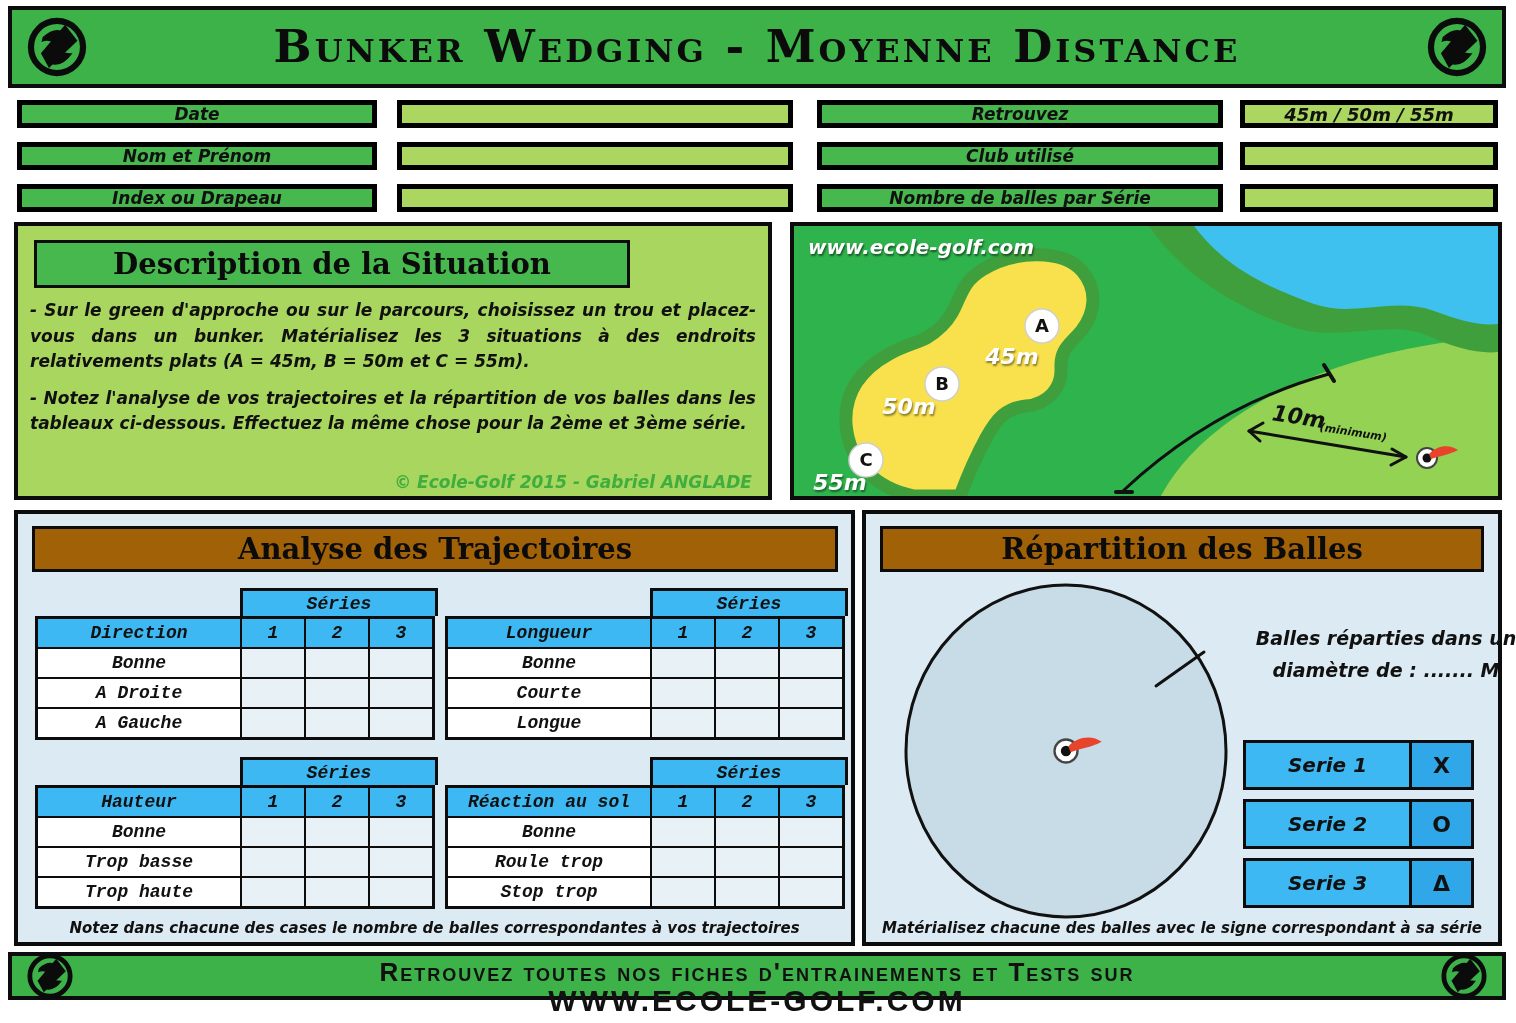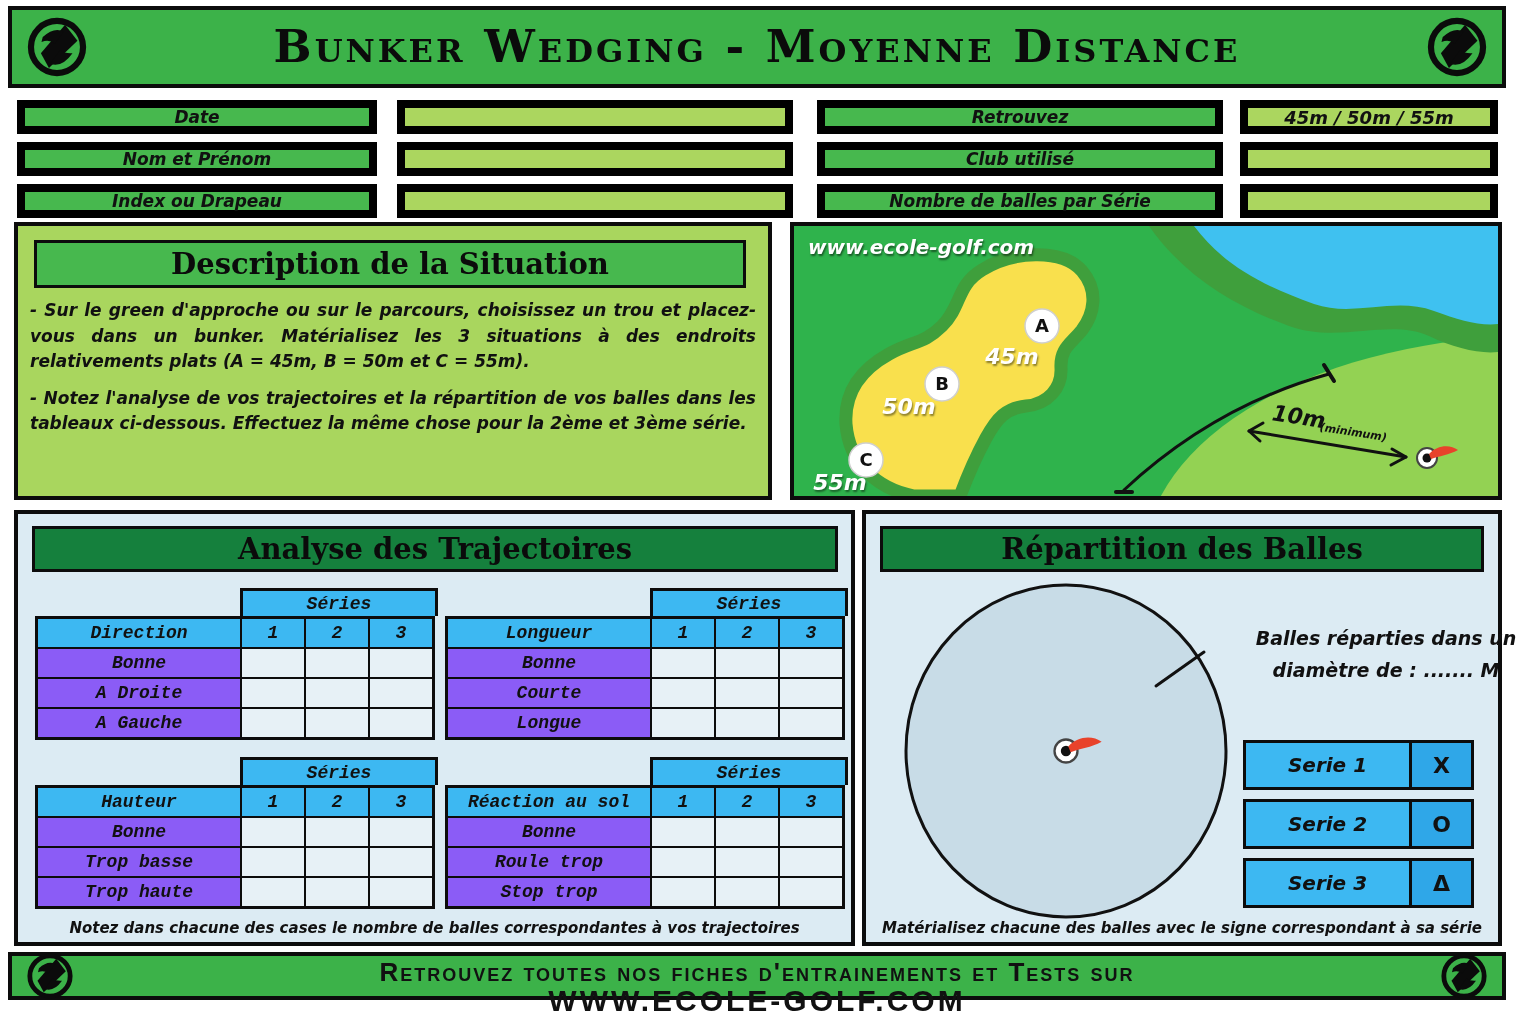--- a/index.html
+++ b/index.html
@@ -4,47 +4,47 @@
 <style>
   html,body{margin:0;padding:0;width:1516px;height:1023px;background:#fff;overflow:hidden;}
   body{font-family:"DejaVu Sans",sans-serif;position:relative;color:#111;}
   .abs{position:absolute;box-sizing:border-box;}
   
   .banner{background:#3cb249;border:4px solid #0c0c0c;}
   .banner-title{width:100%;text-align:center;font-family:"DejaVu Serif",serif;font-weight:bold;
     font-variant:small-caps;letter-spacing:3px;font-size:45px;color:#0b0b0b;line-height:74px;}
   .logo{position:absolute;top:50%;transform:translateY(-50%);}
   
-  .fcell{border:8px solid #000000;height:34px;display:flex;align-items:center;justify-content:center;
+  .fcell{border:5px solid #000000;height:28px;display:flex;align-items:center;justify-content:center;
     font-weight:bold;font-style:italic;font-size:17px;}
   .flabel{background:#47b84e;}
   .fvalue{background:#abd65f;}
   
   .desc-panel{background:#a9d65e;border:4px solid #0c0c0c;}
   .sec-title{border:3px solid #0c0c0c;display:flex;align-items:center;justify-content:center;
     font-family:"DejaVu Serif",serif;font-weight:bold;font-size:29px;color:#0b0b0b;}
   .green-title{background:#47b84e;}
   .desc-text{position:absolute;left:12px;right:12px;top:72px;font-weight:bold;font-style:italic;
     font-size:17px;line-height:1.5;text-align:justify;}
   .desc-text p{margin:0 0 11px 0;}
   .copyright{position:absolute;right:16px;bottom:4px;color:#3fae3f;font-weight:bold;font-style:italic;font-size:17px;}
   
   .blue-panel{background:#dcebf3;border:4px solid #0c0c0c;}
-  .blue-title{background:#15803d;}
+  .blue-title{background:#a16207;}
   
   .atable{position:absolute;width:400px;font-family:Liberation Mono, monospace;}
   .series-cap{margin-left:205px;width:198px;height:28px;box-sizing:border-box;border:3px solid #0c0c0c;
     border-bottom:none;background:#3db8f2;display:flex;align-items:center;justify-content:center;
     font-weight:bold;font-style:italic;font-size:18px;}
   .tgrid{display:grid;grid-template-columns:202px 62px 62px 62px;gap:2px;background:#0c0c0c;
     border:3px solid #0c0c0c;}
   .cell{height:28px;display:flex;align-items:center;justify-content:center;
     font-weight:bold;font-style:italic;font-size:18px;}
   .chead{background:#3db8f2;}
-  .clabel{background:#8b5cf6;}
+  .clabel{background:#ffffff;}
   .cinput{background:#e7f1f6;}
   .tnote{position:absolute;left:0;right:0;text-align:center;font-weight:bold;font-style:italic;font-size:15px;}
   
   .caption{position:absolute;text-align:center;font-weight:bold;font-style:italic;font-size:19px;line-height:1.7;margin-left:27px;}
   .legend-row{position:absolute;width:225px;height:44px;border:3px solid #0c0c0c;display:flex;background:#0c0c0c;}
   .legend-label{flex:1;background:#3db8f2;display:flex;align-items:center;justify-content:center;
     font-weight:bold;font-style:italic;font-size:20px;margin-right:3px;}
   .legend-sym{width:59px;background:#2fa7e8;display:flex;align-items:center;justify-content:center;
     font-weight:bold;font-size:22px;}
   
@@ -85,27 +85,28 @@
 <div class="abs fcell fvalue" style="left:397px;top:184px;width:396px;"></div>
 
 <div class="abs fcell flabel" style="left:817px;top:100px;width:406px;">Retrouvez</div>
 <div class="abs fcell fvalue" style="left:1240px;top:100px;width:258px;font-size:18px;">45m / 50m / 55m</div>
 <div class="abs fcell flabel" style="left:817px;top:142px;width:406px;">Club utilisé</div>
 <div class="abs fcell fvalue" style="left:1240px;top:142px;width:258px;"></div>
 <div class="abs fcell flabel" style="left:817px;top:184px;width:406px;">Nombre de balles par Série</div>
 <div class="abs fcell fvalue" style="left:1240px;top:184px;width:258px;"></div>
 
 <div class="abs desc-panel" style="left:14px;top:222px;width:758px;height:278px;">
-  <div class="abs sec-title green-title" style="left:16px;top:14px;width:712px;height:48px;">
+  <div class="abs sec-title green-title" style="left:16px;top:14px;width:596px;height:48px;">
     <span>Description de la Situation</span>
   </div>
   <div class="desc-text">
     <p>- Sur le green d'approche ou sur le parcours, choisissez un trou et placez-vous dans un bunker. Matérialisez les 3 situations à des endroits relativements plats (A = 45m, B = 50m et C = 55m).</p>
     <p>- Notez l'analyse de vos trajectoires et la répartition de vos balles dans les tableaux ci-dessous. Effectuez la même chose pour la 2ème et 3ème série.</p>
   </div>
+  <div class="copyright">© Ecole-Golf  2015 - Gabriel ANGLADE</div>
 </div>
 
 <div class="abs" style="left:790px;top:222px;width:712px;height:278px;border:4px solid #0c0c0c;background:#2fb34c;">
   <svg width="704" height="270" viewBox="0 0 704 270" style="display:block;">
     <rect x="0" y="0" width="704" height="270" fill="#2fb34c"></rect>
 
     <ellipse cx="745" cy="335" rx="395" ry="225" fill="#93d253"></ellipse>
 
     <path d="M 355 0 C 390 50 440 80 495 100 C 545 118 595 92 635 110 C 660 122 685 128 704 126 L 704 0 Z" fill="#3f9f3c"></path>
     <path d="M 400 0 C 430 40 470 60 520 78 C 560 92 600 70 640 85 C 665 94 685 100 704 98 L 704 0 Z" fill="#3fc1f0"></path>

